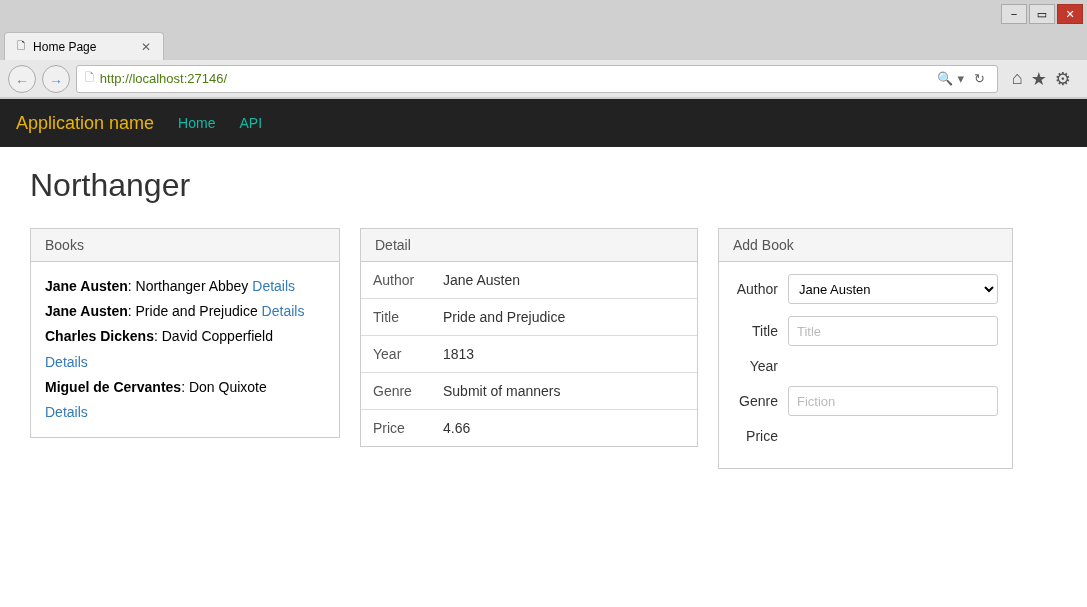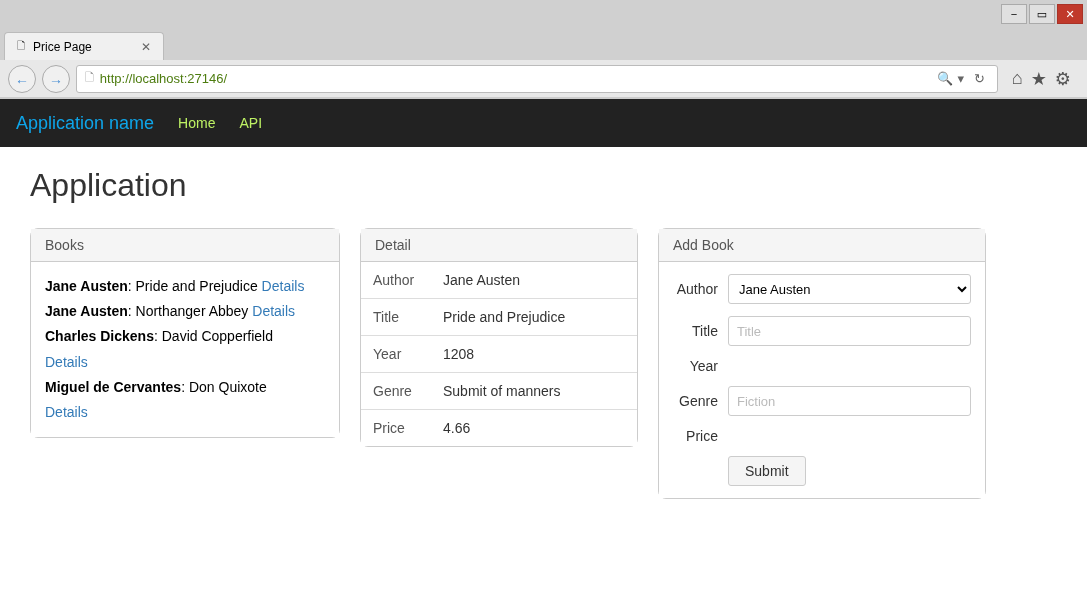--- a/index.html
+++ b/index.html
@@ -124,26 +124,26 @@
     
     .app-navbar {
       background: #222;
       height: 48px;
       display: flex;
       align-items: center;
       padding: 0 16px;
       gap: 24px;
     }
     .app-name {
-      color: #0ea5e9;
+      color: #eab308;
       font-size: 18px;
       font-weight: normal;
     }
     .nav-link {
-      color: #bef264;
+      color: #14b8a6;
       font-size: 14px;
       text-decoration: none;
       cursor: pointer;
     }
 
     
     .main-content {
       padding: 20px 30px;
       background: white;
     }
@@ -157,21 +157,21 @@
     
     .cards-row {
       display: flex;
       gap: 20px;
       align-items: flex-start;
     }
 
     
     .panel {
       border: 1px solid #ccc;
-      border-radius: 8px;
+      border-radius: 0;
       background: #fafafa;
     }
     .panel-header {
       padding: 8px 14px;
       border-bottom: 1px solid #ccc;
       font-size: 14px;
       color: #555;
       background: #f5f5f5;
     }
     .panel-body {
@@ -186,38 +186,38 @@
     }
     .book-author { font-weight: bold; }
     .book-link {
       color: #337ab7;
       text-decoration: none;
       cursor: pointer;
     }
 
     
     .detail-panel {
-      width: 278px;
+      width: 338px;
     }
     .detail-table {
       width: 100%;
       border-collapse: collapse;
     }
     .detail-table td {
       padding: 10px 12px;
       border-bottom: 1px solid #ddd;
       vertical-align: top;
     }
     .detail-table tr:last-child td { border-bottom: none; }
     .detail-label { color: #555; width: 70px; }
     .detail-value { color: #333; }
 
     
     .add-book-panel {
-      width: 328px;
+      width: 295px;
     }
     .form-row {
       display: flex;
       align-items: center;
       margin-bottom: 12px;
     }
     .form-label {
       width: 55px;
       font-size: 14px;
       color: #333;
@@ -264,21 +264,21 @@
     <div class="title-bar-buttons">
       <button class="title-btn">−</button>
       <button class="title-btn">▭</button>
       <button class="title-btn close">✕</button>
     </div>
   </div>
 
   <div class="tab-bar">
     <div class="tab">
       <span class="tab-favicon">🗋</span>
-      <span>Price Page</span>
+      <span>Home Page</span>
       <span class="tab-close">✕</span>
     </div>
   </div>
 
   <div class="address-bar">
     <button class="nav-btn">←</button>
     <button class="nav-btn">→</button>
     <div class="url-bar">
       <span class="url-icon">🗋</span>
       <span class="url-text">http://localhost:27146/</span>
@@ -295,33 +295,33 @@
   </div>
 </div>
 
 <nav class="app-navbar">
   <span class="app-name">Application name</span>
   <a class="nav-link">Home</a>
   <a class="nav-link">API</a>
 </nav>
 
 <div class="main-content">
-  <h1 class="page-title">Application</h1>
+  <h1 class="page-title">Northanger</h1>
 
   <div class="cards-row">
 
     <div class="panel books-panel">
       <div class="panel-header">Books</div>
       <div class="panel-body">
 
         <div class="book-item">
+          <span class="book-author">Jane Austen</span>: <span>Northanger Abbey</span> <a class="book-link">Details</a>
+        </div>
+        <div class="book-item">
           <span class="book-author">Jane Austen</span>: <span>Pride and Prejudice</span> <a class="book-link">Details</a>
-        </div>
-        <div class="book-item">
-          <span class="book-author">Jane Austen</span>: <span>Northanger Abbey</span> <a class="book-link">Details</a>
         </div>
         <div class="book-item">
           <span class="book-author">Charles Dickens</span>: <span>David Copperfield</span><br>
           <a class="book-link">Details</a>
         </div>
         <div class="book-item">
           <span class="book-author">Miguel de Cervantes</span>: <span>Don Quixote</span><br>
           <a class="book-link">Details</a>
         </div>
 
@@ -336,21 +336,21 @@
               <tr>
             <td class="detail-label">Author</td>
             <td class="detail-value">Jane Austen</td>
           </tr>
           <tr>
             <td class="detail-label">Title</td>
             <td class="detail-value">Pride and Prejudice</td>
           </tr>
           <tr>
             <td class="detail-label">Year</td>
-            <td class="detail-value">1208</td>
+            <td class="detail-value">1813</td>
           </tr>
           <tr>
             <td class="detail-label">Genre</td>
             <td class="detail-value">Submit of manners</td>
           </tr>
           <tr>
             <td class="detail-label">Price</td>
             <td class="detail-value">4.66</td>
           </tr>
         </tbody>
@@ -378,21 +378,18 @@
 
         <div class="form-row">
           <label class="form-label">Genre</label>
           <input type="text" class="form-control" placeholder="Fiction" style="">
         </div>
 
         <div class="form-row">
           <label class="form-label">Price</label>
         </div>
 
-        <div>
-          <button class="submit-btn">Submit</button>
-        </div>
 
       </div>
     </div>
 
   </div>
 </div>
 
 </body></html>

